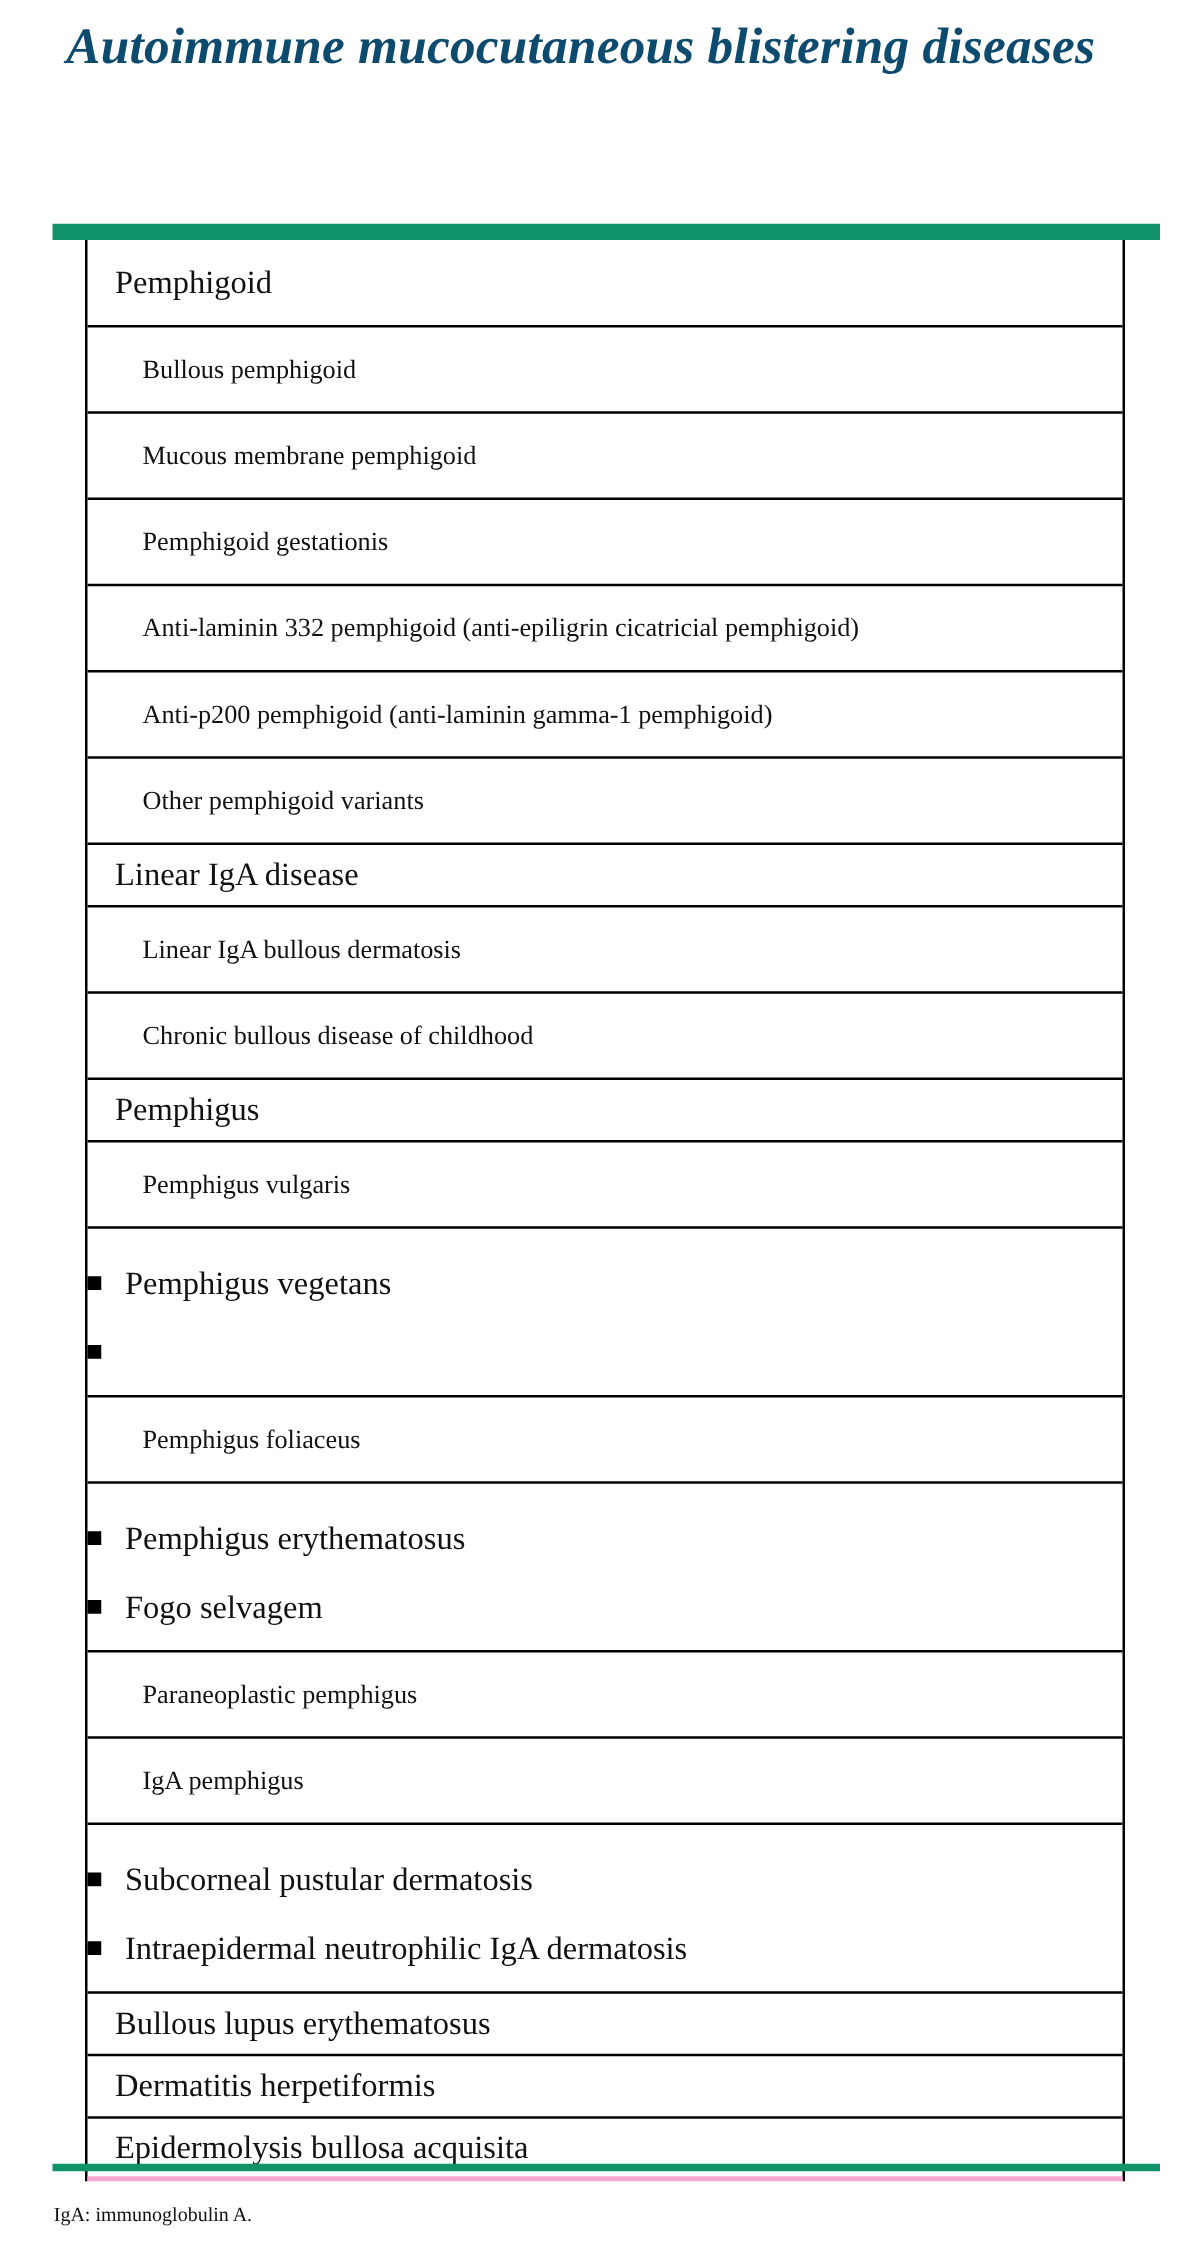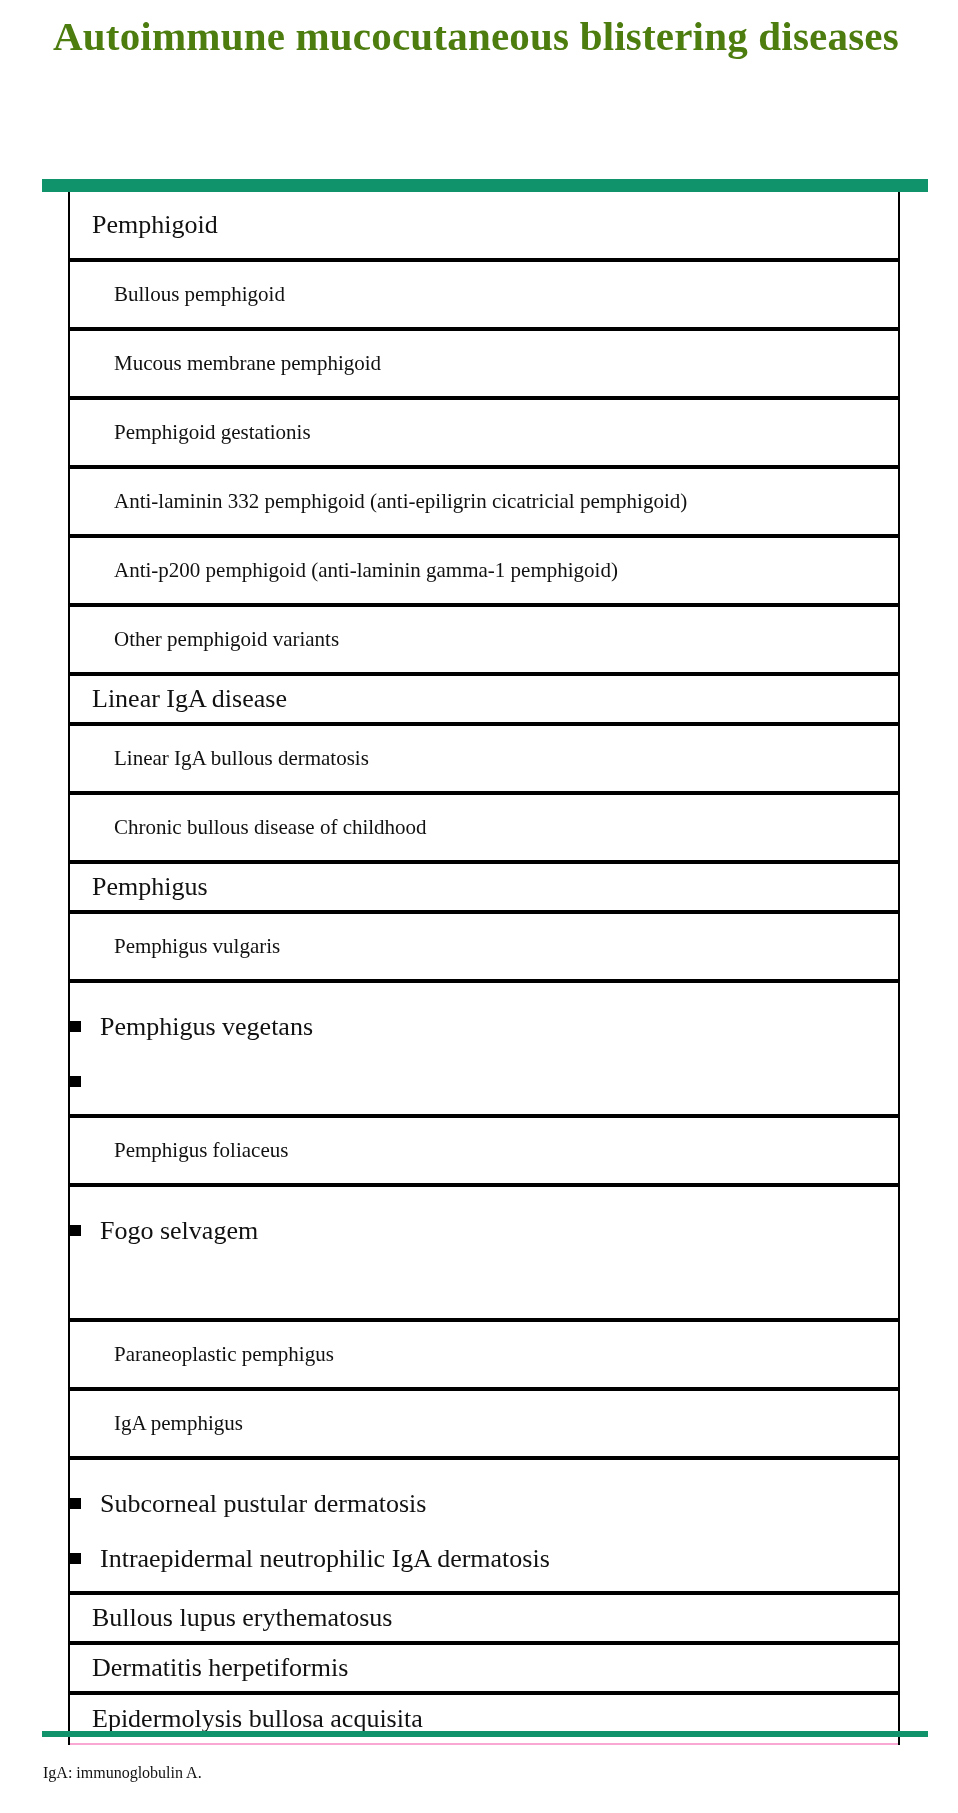--- a/index.html
+++ b/index.html
@@ -18,49 +18,50 @@
   .title {
     position: absolute;
     left: 53px;
     top: 2px;
     width: 860px;
     margin: 0;
     font-family: "Liberation Serif", "DejaVu Serif", serif;
     font-weight: bold;
     font-size: 41px;
     line-height: 68px;
-    color: #4d7c0f;
+    color: #0c4a6e;
     letter-spacing: 0.2px;
+    font-style: italic;
   }
   .bar-top {
     position: absolute;
     left: 42px;
     top: 179px;
     width: 886px;
     height: 13px;
     background: #10936a;
   }
   .table {
     position: absolute;
     left: 68px;
     top: 192px;
     width: 828px;
     border-left: 2px solid #000;
     border-right: 2px solid #000;
     box-sizing: content-box;
   }
   .row {
     position: relative;
-    border-bottom: 4px solid #000000;
+    border-bottom: 2px solid #000000;
     box-sizing: border-box;
     display: flex;
     align-items: center;
   }
   .row:last-child {
-    border-bottom: 2px solid #f9a8d4;
+    border-bottom: 4px solid #f9a8d4;
   }
   .row.cat {
     height: 50px;
     padding-left: 22px;
     font-size: 26px;
   }
   .row.cat:first-child { height: 70px; }
   .row.sub {
     height: 69px;
     padding-left: 44px;
@@ -164,20 +165,24 @@
         </li>
     </ul>
   </div>
   <div class="row sub">
       <span>Pemphigus foliaceus</span>
     </div>
   <div class="row bullets">
     <ul class="bullet-list">
       <li class="bullet-item">
           <span class="bullet-mark"></span>
+          <span>Pemphigus erythematosus</span>
+        </li>
+      <li class="bullet-item">
+          <span class="bullet-mark"></span>
           <span>Fogo selvagem</span>
         </li>
     </ul>
   </div>
   <div class="row sub">
       <span>Paraneoplastic pemphigus</span>
     </div>
   <div class="row sub">
       <span>IgA pemphigus</span>
     </div>

